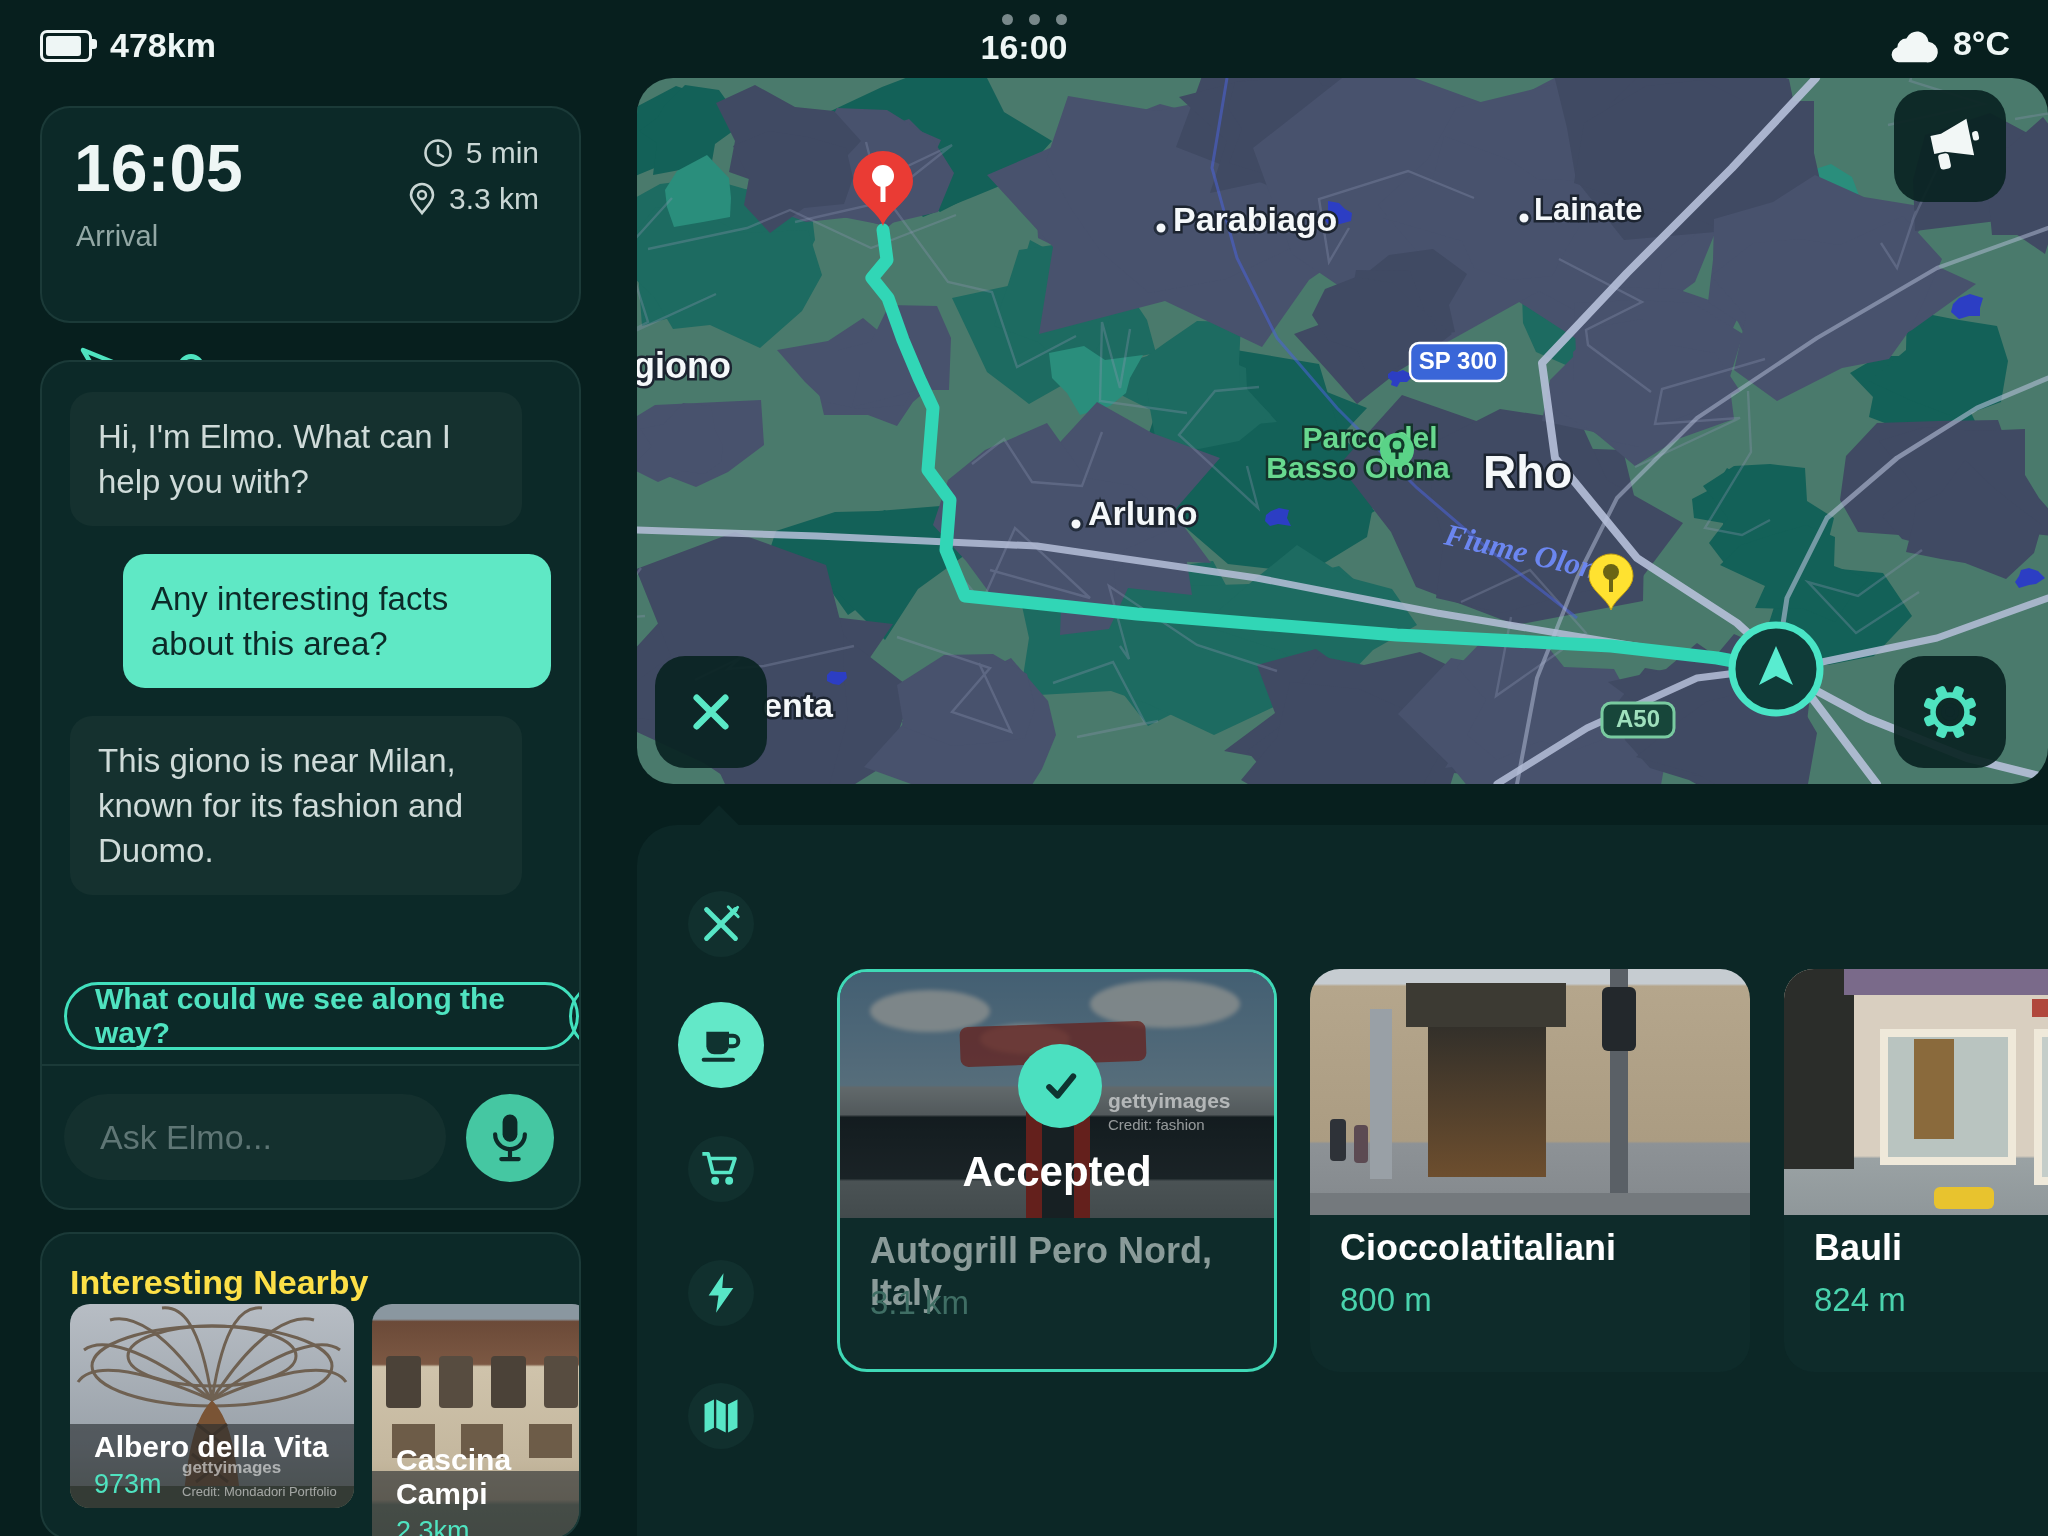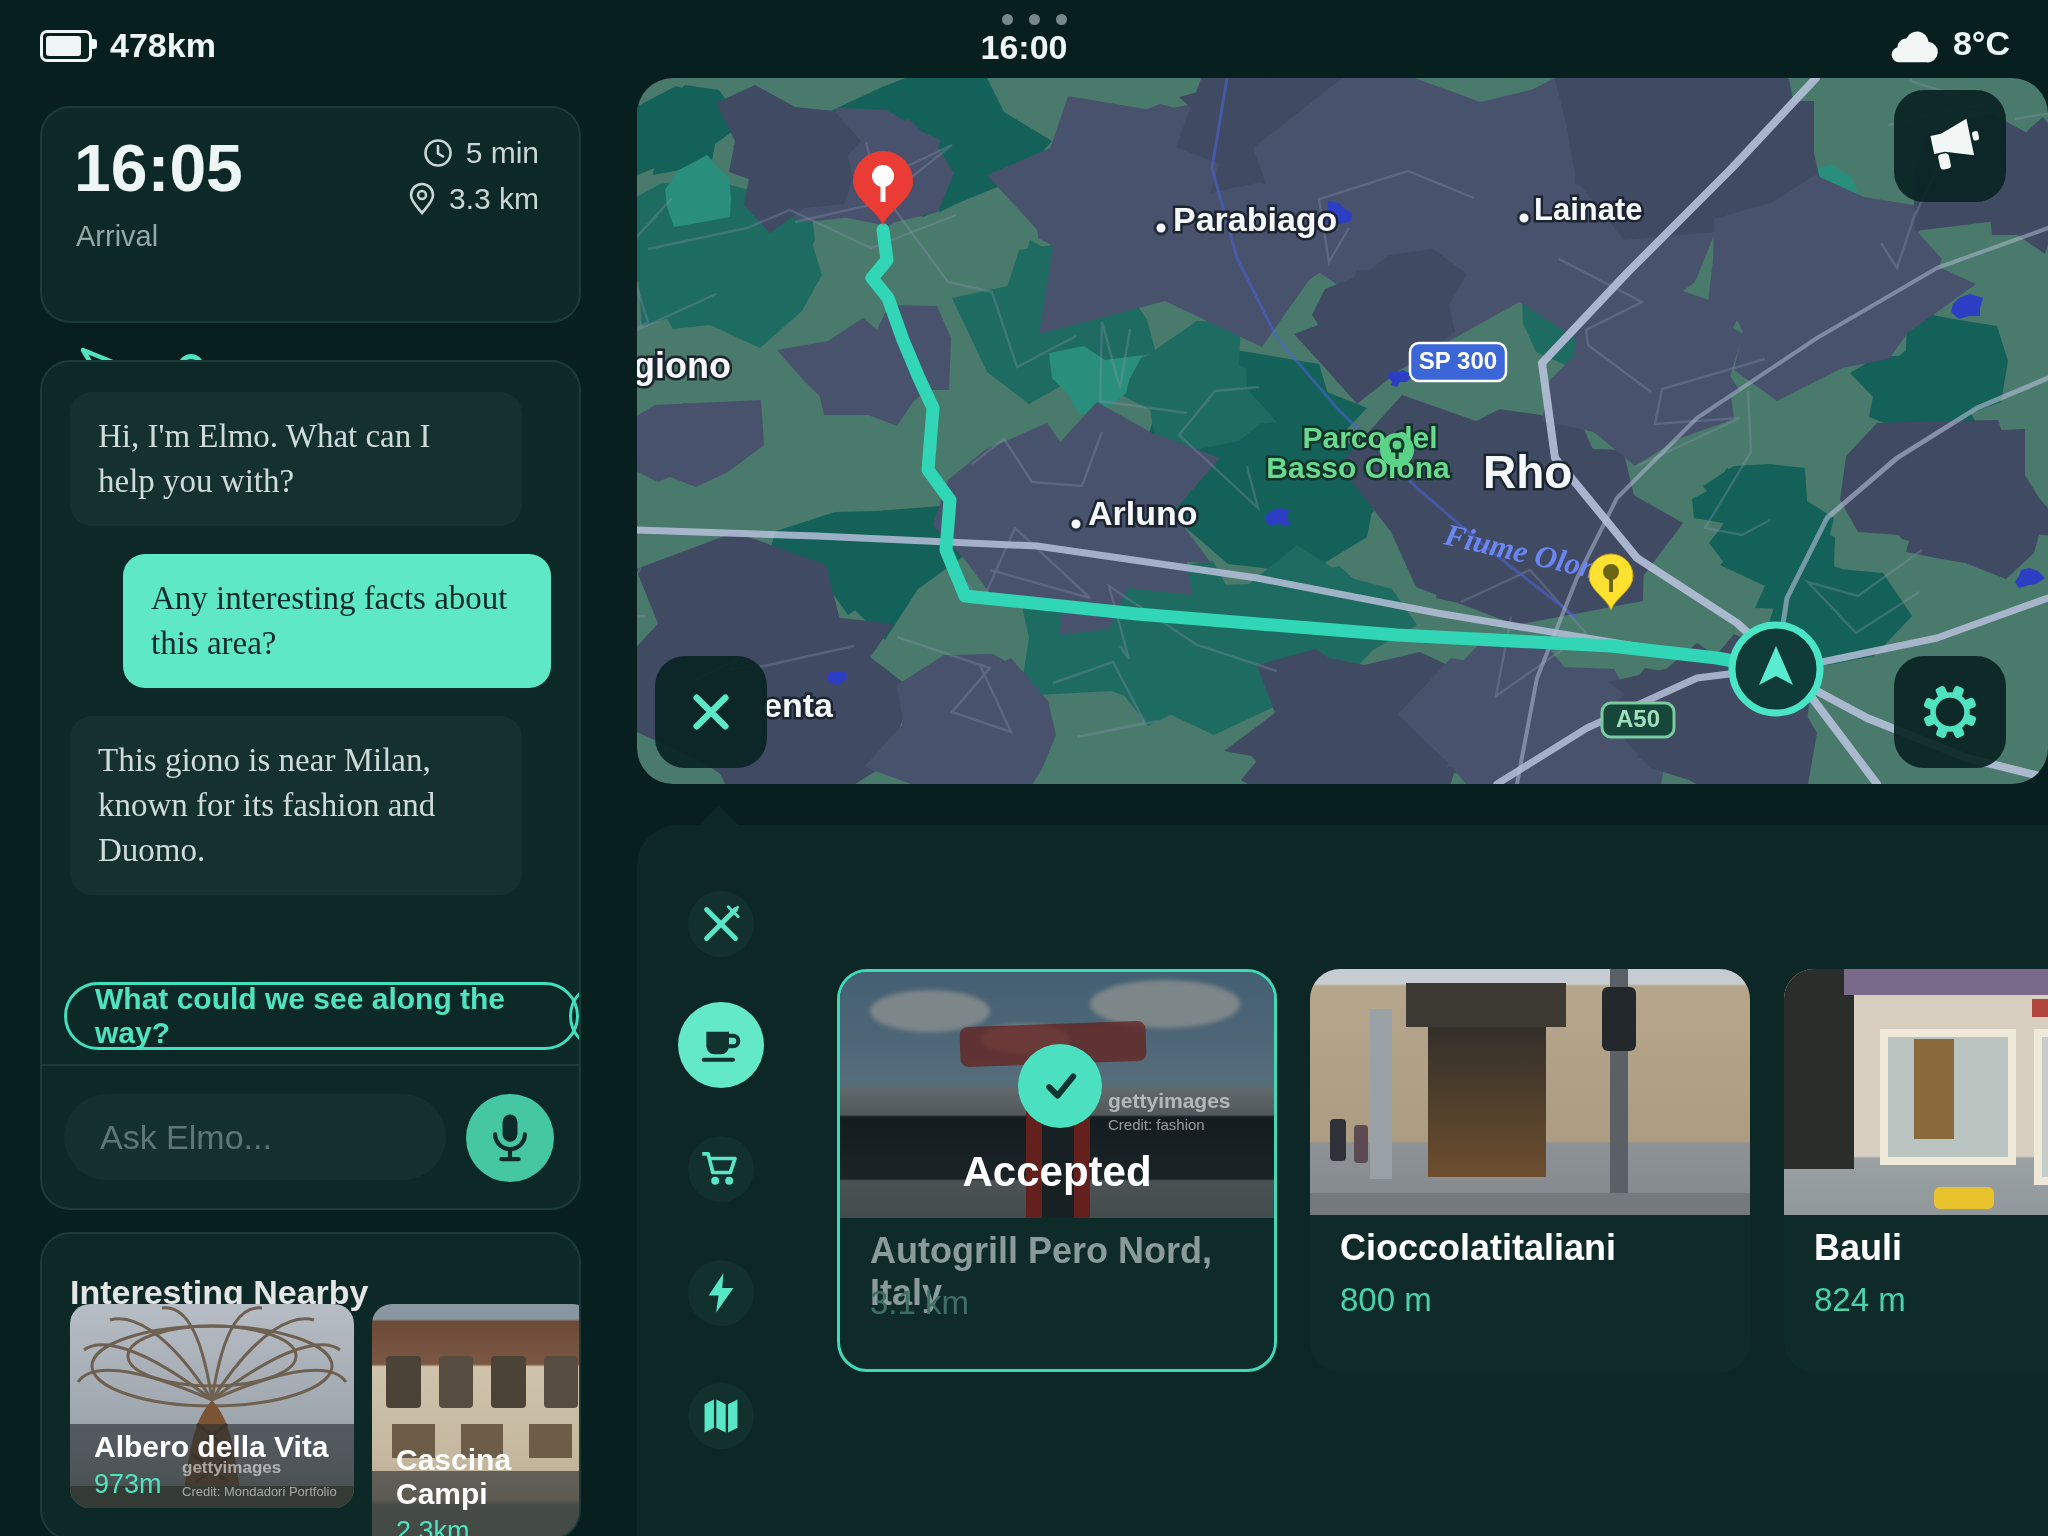--- a/index.html
+++ b/index.html
@@ -93,42 +93,42 @@
       </div>
     </div>
     <svg class="abs" style="left:36px;top:238px;" width="52" height="42" viewBox="0 0 52 42">
       <path d="M5 38 L47 21 L5 4 L15 21 Z" fill="none" stroke="#4fe3c0" stroke-width="4.5" stroke-linejoin="round"></path>
     </svg>
     <div class="ptrack"></div>
     <div class="pknob"></div>
   </div>
 
   <div class="abs card" style="left:40px;top:340px;width:541px;height:850px;overflow:hidden;">
-    <div class="abs" style="left:28px;right:28px;top:30px;display:flex;flex-direction:column;gap:28px;font-family:Liberation Serif, serif;">
+    <div class="abs" style="left:28px;right:28px;top:30px;display:flex;flex-direction:column;gap:28px;">
       <div class="bubble ai">Hi, I'm Elmo. What can I help you with?</div>
       <div class="bubble user">Any interesting facts about this area?</div>
       <div class="bubble ai">This giono is near Milan, known for its fashion and Duomo.</div>
     </div>
     <div class="abs chip" style="left:22px;top:620px;">What could we see along the way?</div>
     <div class="abs chip" style="left:527px;top:620px;width:140px;"></div>
     <div class="abs" style="left:0;right:0;top:702px;height:2px;background:rgba(120,165,158,0.14);"></div>
     <div class="abs askpill" style="left:22px;top:732px;width:382px;">
       <input placeholder="Ask Elmo..." style="">
     </div>
     <div class="abs micbtn" style="left:424px;top:732px;">
       <svg width="44" height="52" viewBox="0 0 34 42">
         <rect x="11" y="2" width="12" height="22" rx="6" fill="#0d2a28"></rect>
         <path d="M5 18a12 12 0 0 0 24 0" fill="none" stroke="#0d2a28" stroke-width="3.4" stroke-linecap="round"></path>
         <path d="M17 30v6 M10 38h14" stroke="#0d2a28" stroke-width="3.4" stroke-linecap="round"></path>
       </svg>
     </div>
   </div>
 
   <div class="abs card" style="left:40px;top:1212px;width:541px;height:308px;overflow:hidden;">
-    <div class="abs b" style="left:28px;top:39px;font-size:34px;color:#e5e5e5;">Interesting Nearby</div>
+    <div class="abs b" style="left:28px;top:29px;font-size:34px;color:#fde047;">Interesting Nearby</div>
     <div class="abs" style="left:28px;top:70px;right:0;display:flex;gap:18px;">
 
       <div class="nearimg" style="width:284px;height:204px;">
         <div class="abs" style="inset:0;background:linear-gradient(#b7bdc4,#99a1a9 70%,#7e8880);"></div>
         <svg class="abs" style="left:0;top:0;" width="284" height="204" viewBox="0 0 284 204">
           <g stroke="#6f6152" stroke-width="3" fill="none">
             <path d="M142 96 C 60 60 20 60 8 78"></path>
               <path d="M142 96 C 70 40 30 34 14 46"></path>
             <path d="M142 96 C 96 24 60 10 40 16"></path>
               <path d="M142 96 C 130 16 110 2 92 4"></path>

